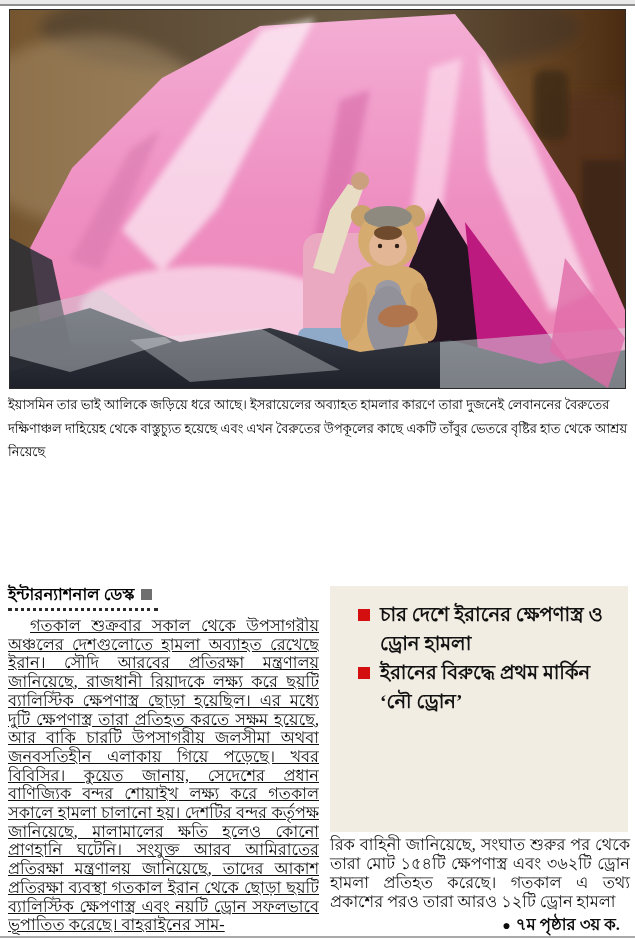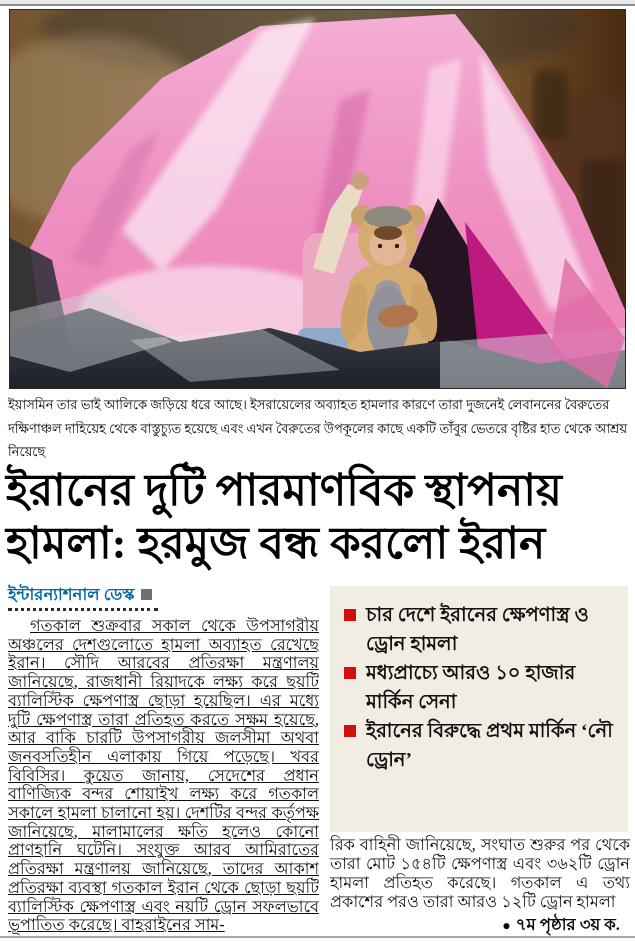--- a/index.html
+++ b/index.html
@@ -9,28 +9,28 @@
   .top-strip{position:absolute;left:0;top:0;width:635px;height:4px;background:#e9e9e9;border-bottom:2px solid #8f8f8f;}
 
   .photo-frame{position:absolute;left:10px;top:10px;width:615px;height:378px;background:#6d4f30;outline:1px solid #2a2a2a;}
   .photo-frame svg{display:block;width:615px;height:378px;}
 
   .caption{position:absolute;left:8px;top:393px;width:621px;font-size:13px;line-height:23.5px;color:#000000;text-align:left;}
 
   .headline{position:absolute;left:6px;top:464px;width:627px;margin:0;font-size:44px;line-height:53px;font-weight:700;color:#000;}
   .headline span{display:block;}
 
-  .byline-row{position:absolute;left:8px;top:582px;font-size:16.5px;font-weight:700;color:#0369a1;}
+  .byline-row{position:absolute;left:8px;top:582px;font-size:16.5px;font-weight:700;color:#000000;}
   .byline-square{display:inline-block;width:11px;height:11px;background:#6f6f6f;margin-left:7px;vertical-align:baseline;}
   .dotted-sep{position:absolute;left:8px;top:604px;width:150px;height:4px;border-bottom:3px dotted #2c2c2c;}
 
   .left-col{position:absolute;left:8px;top:617px;width:311px;height:318px;font-size:16.2px;line-height:18.7px;text-align:justify;color:#101010;overflow:hidden;}
   .left-col p{margin:0;text-indent:22px;text-decoration:underline;}
 
-  .highlight-box{position:absolute;left:330px;top:586px;width:298px;height:246px;background:#f2ede3;box-sizing:border-box;padding:14px 10px 0 14px;}
+  .highlight-box{position:absolute;left:330px;top:586px;width:298px;height:246px;background:#f2ede3;box-sizing:border-box;padding:14px 10px 0 28px;}
   .hl-item{display:flex;margin-bottom:0;}
   .hl-bullet{flex:0 0 12px;width:12px;height:12px;background:#d40f0f;margin-top:9px;margin-right:10px;}
   .hl-text{font-size:19.5px;line-height:29px;font-weight:700;color:#111;}
 
   .right-cont{position:absolute;left:330px;top:836px;width:300px;font-size:16.2px;line-height:19px;text-align:justify;color:#101010;}
   .right-cont p{margin:0;}
   .jump-line{position:absolute;left:320px;top:912px;width:300px;text-align:right;font-size:16.5px;font-weight:700;color:#0c0c0c;}
   .jump-bullet{font-size:14px;margin-right:5px;}
 
   .bottom-rule{position:absolute;left:0;top:936px;width:635px;border-top:2px solid #a9a9a9;}
@@ -125,42 +125,34 @@
         <polygon points="430,332 615,318 615,378 430,378" fill="#d8dde2" opacity="0.5"></polygon>
         <polygon points="0,302 92,280 162,332 60,362 0,346" fill="#cfd3d8" opacity="0.45"></polygon>
         <polygon points="555,248 615,328 598,378 540,342" fill="#e06aa8" opacity="0.8"></polygon>
         <polygon points="120,330 250,318 330,360 180,372" fill="#e9ecef" opacity="0.35"></polygon>
       </g>
     </svg>
   </div>
 
   <div class="caption">ইয়াসমিন তার ভাই আলিকে জড়িয়ে ধরে আছে। ইসরায়েলের অব্যাহত হামলার কারণে তারা দুজনেই লেবাননের বৈরুতের দক্ষিণাঞ্চল দাহিয়েহ থেকে বাস্তুচ্যুত হয়েছে এবং এখন বৈরুতের উপকূলের কাছে একটি তাঁবুর ভেতরে বৃষ্টির হাত থেকে আশ্রয় নিয়েছে</div>
 
-  <h1 class="headline">
-    <span>ইরানের দুটি পারমাণবিক স্থাপনায়</span>
-    <span>হামলা: হরমুজ বন্ধ করলো ইরান</span>
-  </h1>
 
   <div class="byline-row">
     <span>ইন্টারন্যাশনাল ডেস্ক</span><span class="byline-square"></span>
   </div>
   <div class="dotted-sep"></div>
 
   <div class="left-col">
     <p>গতকাল শুক্রবার সকাল থেকে উপসাগরীয় অঞ্চলের দেশগুলোতে হামলা অব্যাহত রেখেছে ইরান। সৌদি আরবের প্রতিরক্ষা মন্ত্রণালয় জানিয়েছে, রাজধানী রিয়াদকে লক্ষ্য করে ছয়টি ব্যালিস্টিক ক্ষেপণাস্ত্র ছোড়া হয়েছিল। এর মধ্যে দুটি ক্ষেপণাস্ত্র তারা প্রতিহত করতে সক্ষম হয়েছে, আর বাকি চারটি উপসাগরীয় জলসীমা অথবা জনবসতিহীন এলাকায় গিয়ে পড়েছে। খবর বিবিসির। কুয়েত জানায়, সেদেশের প্রধান বাণিজ্যিক বন্দর শোয়াইখ লক্ষ্য করে গতকাল সকালে হামলা চালানো হয়। দেশটির বন্দর কর্তৃপক্ষ জানিয়েছে, মালামালের ক্ষতি হলেও কোনো প্রাণহানি ঘটেনি। সংযুক্ত আরব আমিরাতের প্রতিরক্ষা মন্ত্রণালয় জানিয়েছে, তাদের আকাশ প্রতিরক্ষা ব্যবস্থা গতকাল ইরান থেকে ছোড়া ছয়টি ব্যালিস্টিক ক্ষেপণাস্ত্র এবং নয়টি ড্রোন সফলভাবে ভূপাতিত করেছে। বাহরাইনের সাম-</p>
   </div>
 
   <div class="highlight-box">
     <div class="hl-item">
       <span class="hl-bullet"></span>
       <span class="hl-text">চার দেশে ইরানের ক্ষেপণাস্ত্র ও ড্রোন হামলা</span>
-    </div>
-    <div class="hl-item">
-      <span class="hl-bullet"></span>
-      <span class="hl-text">মধ্যপ্রাচ্যে আরও ১০ হাজার মার্কিন সেনা</span>
     </div>
     <div class="hl-item">
       <span class="hl-bullet"></span>
       <span class="hl-text">ইরানের বিরুদ্ধে প্রথম মার্কিন ‘নৌ ড্রোন’</span>
     </div>
   </div>
 
   <div class="right-cont">
     <p>রিক বাহিনী জানিয়েছে, সংঘাত শুরুর পর থেকে তারা মোট ১৫৪টি ক্ষেপণাস্ত্র এবং ৩৬২টি ড্রোন হামলা প্রতিহত করেছে। গতকাল এ তথ্য প্রকাশের পরও তারা আরও ১২টি ড্রোন হামলা</p>
   </div>

